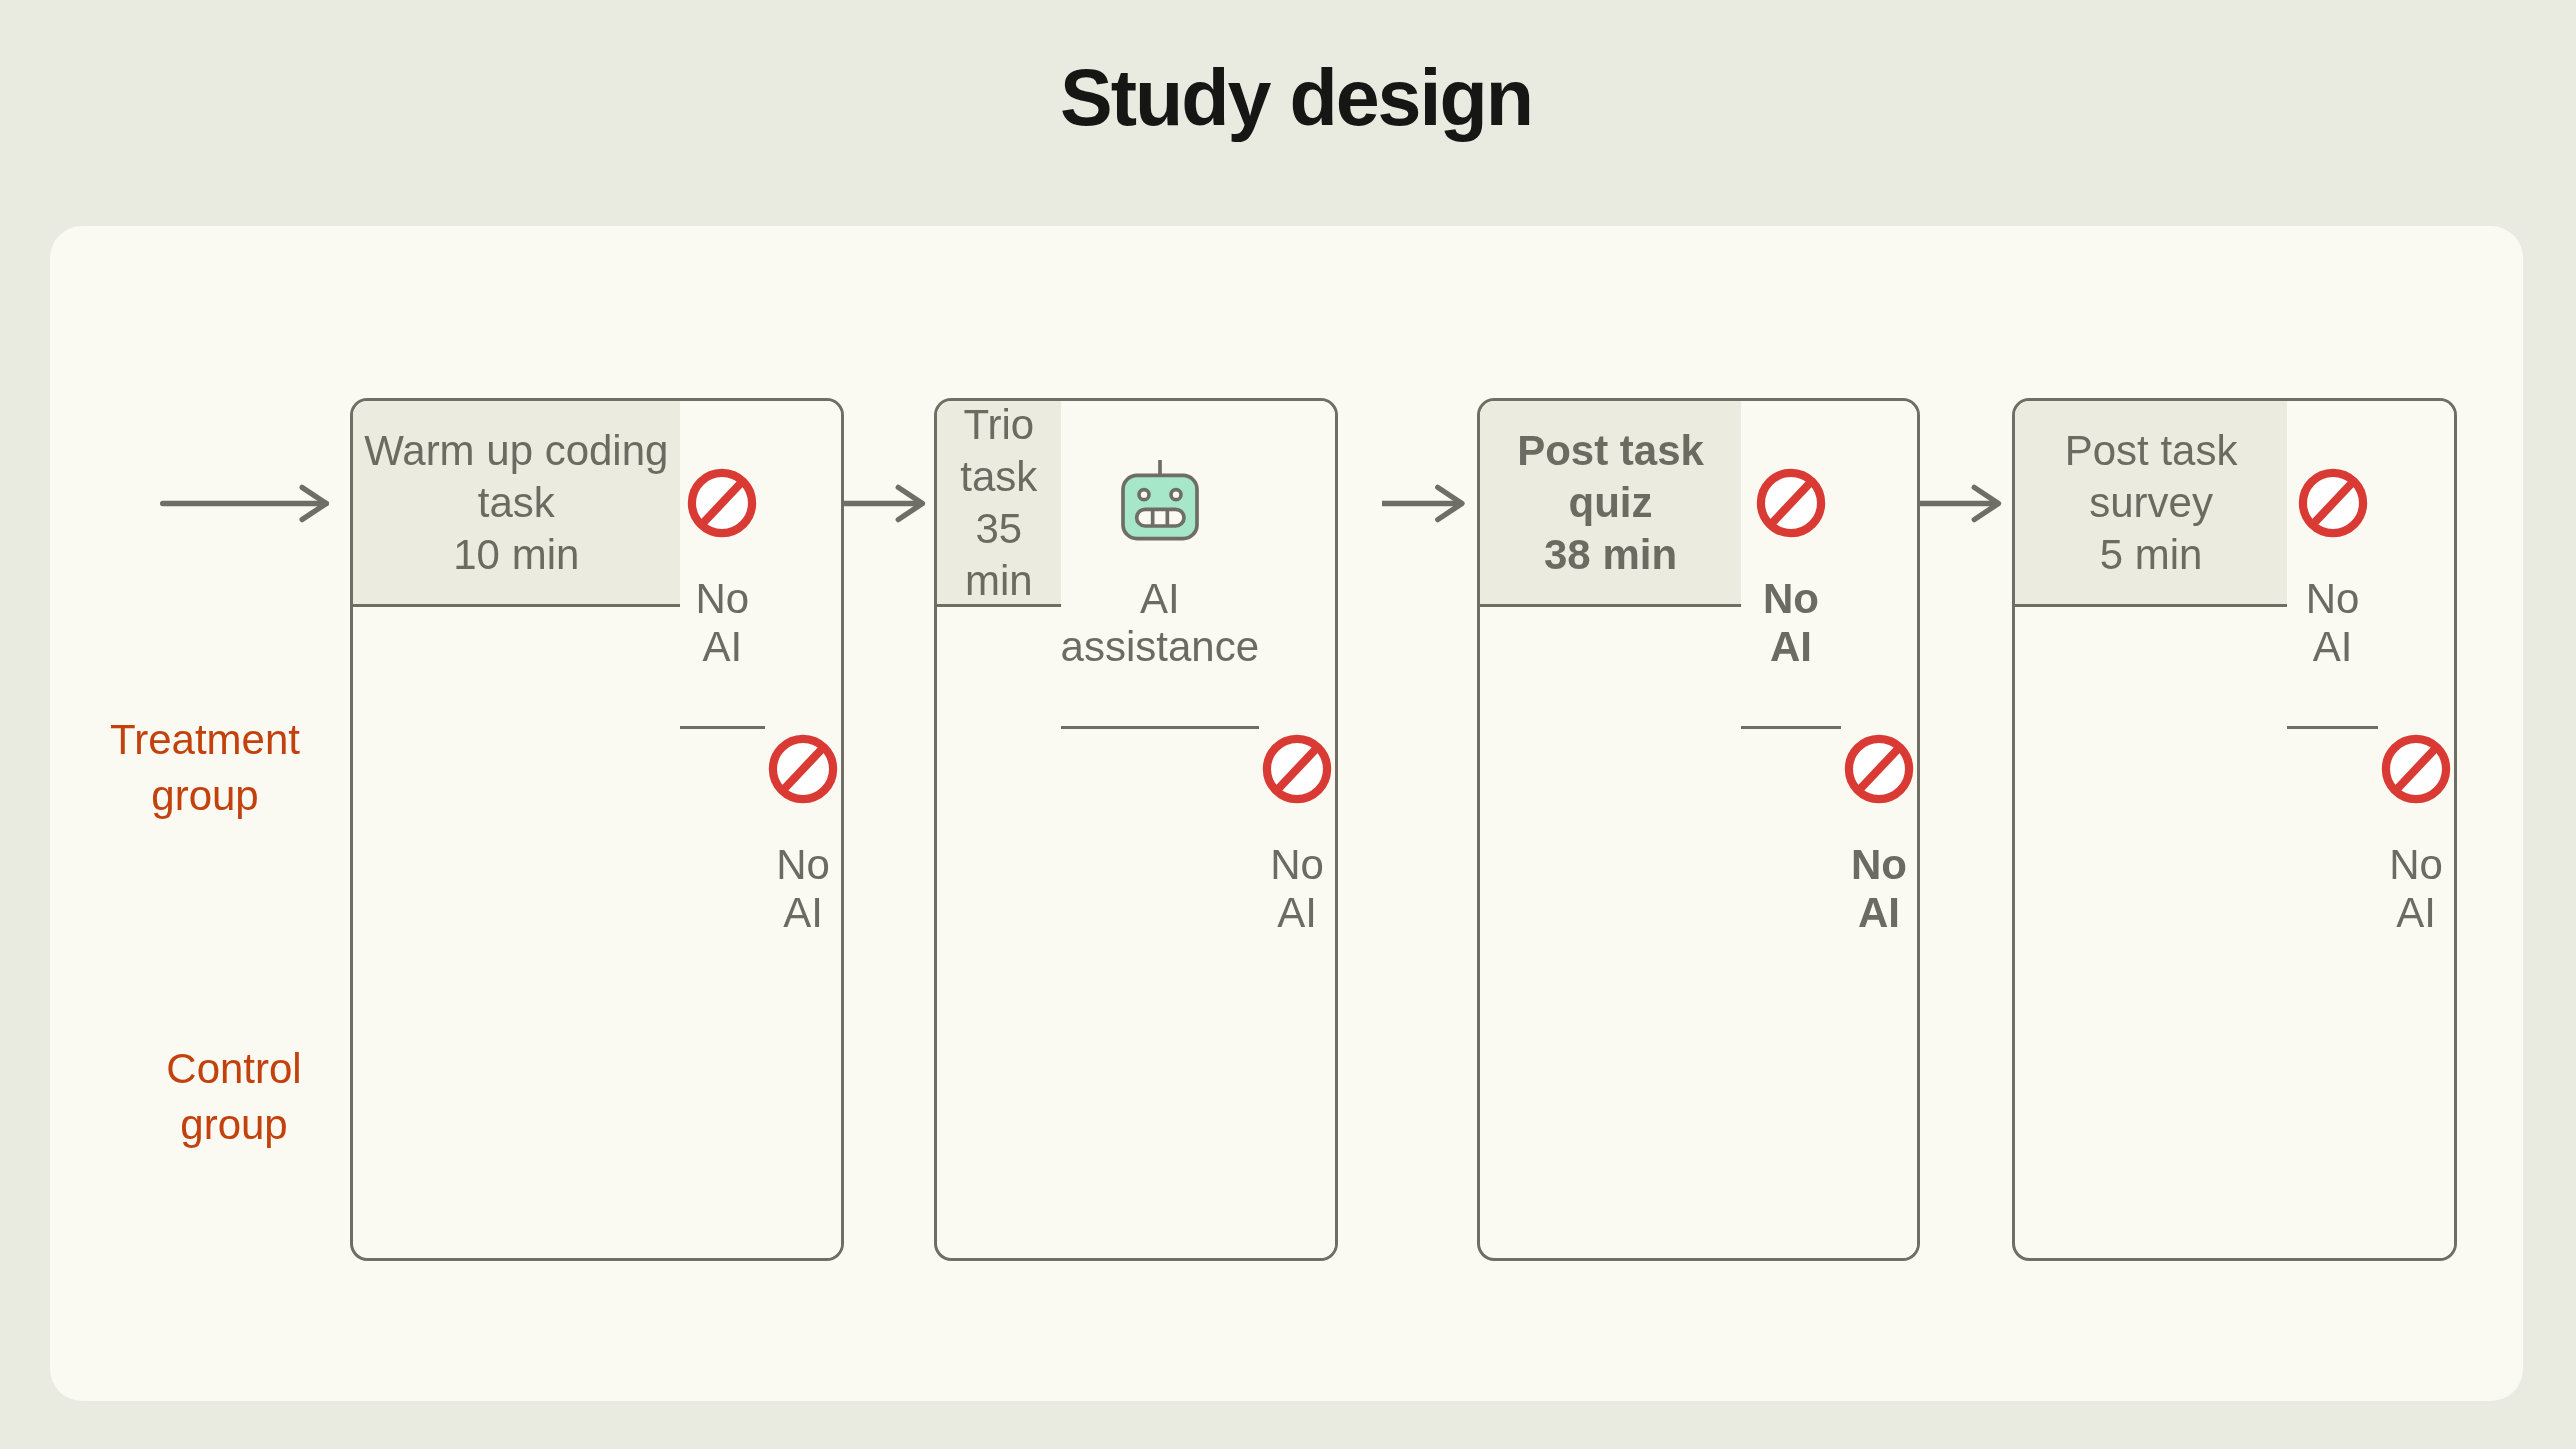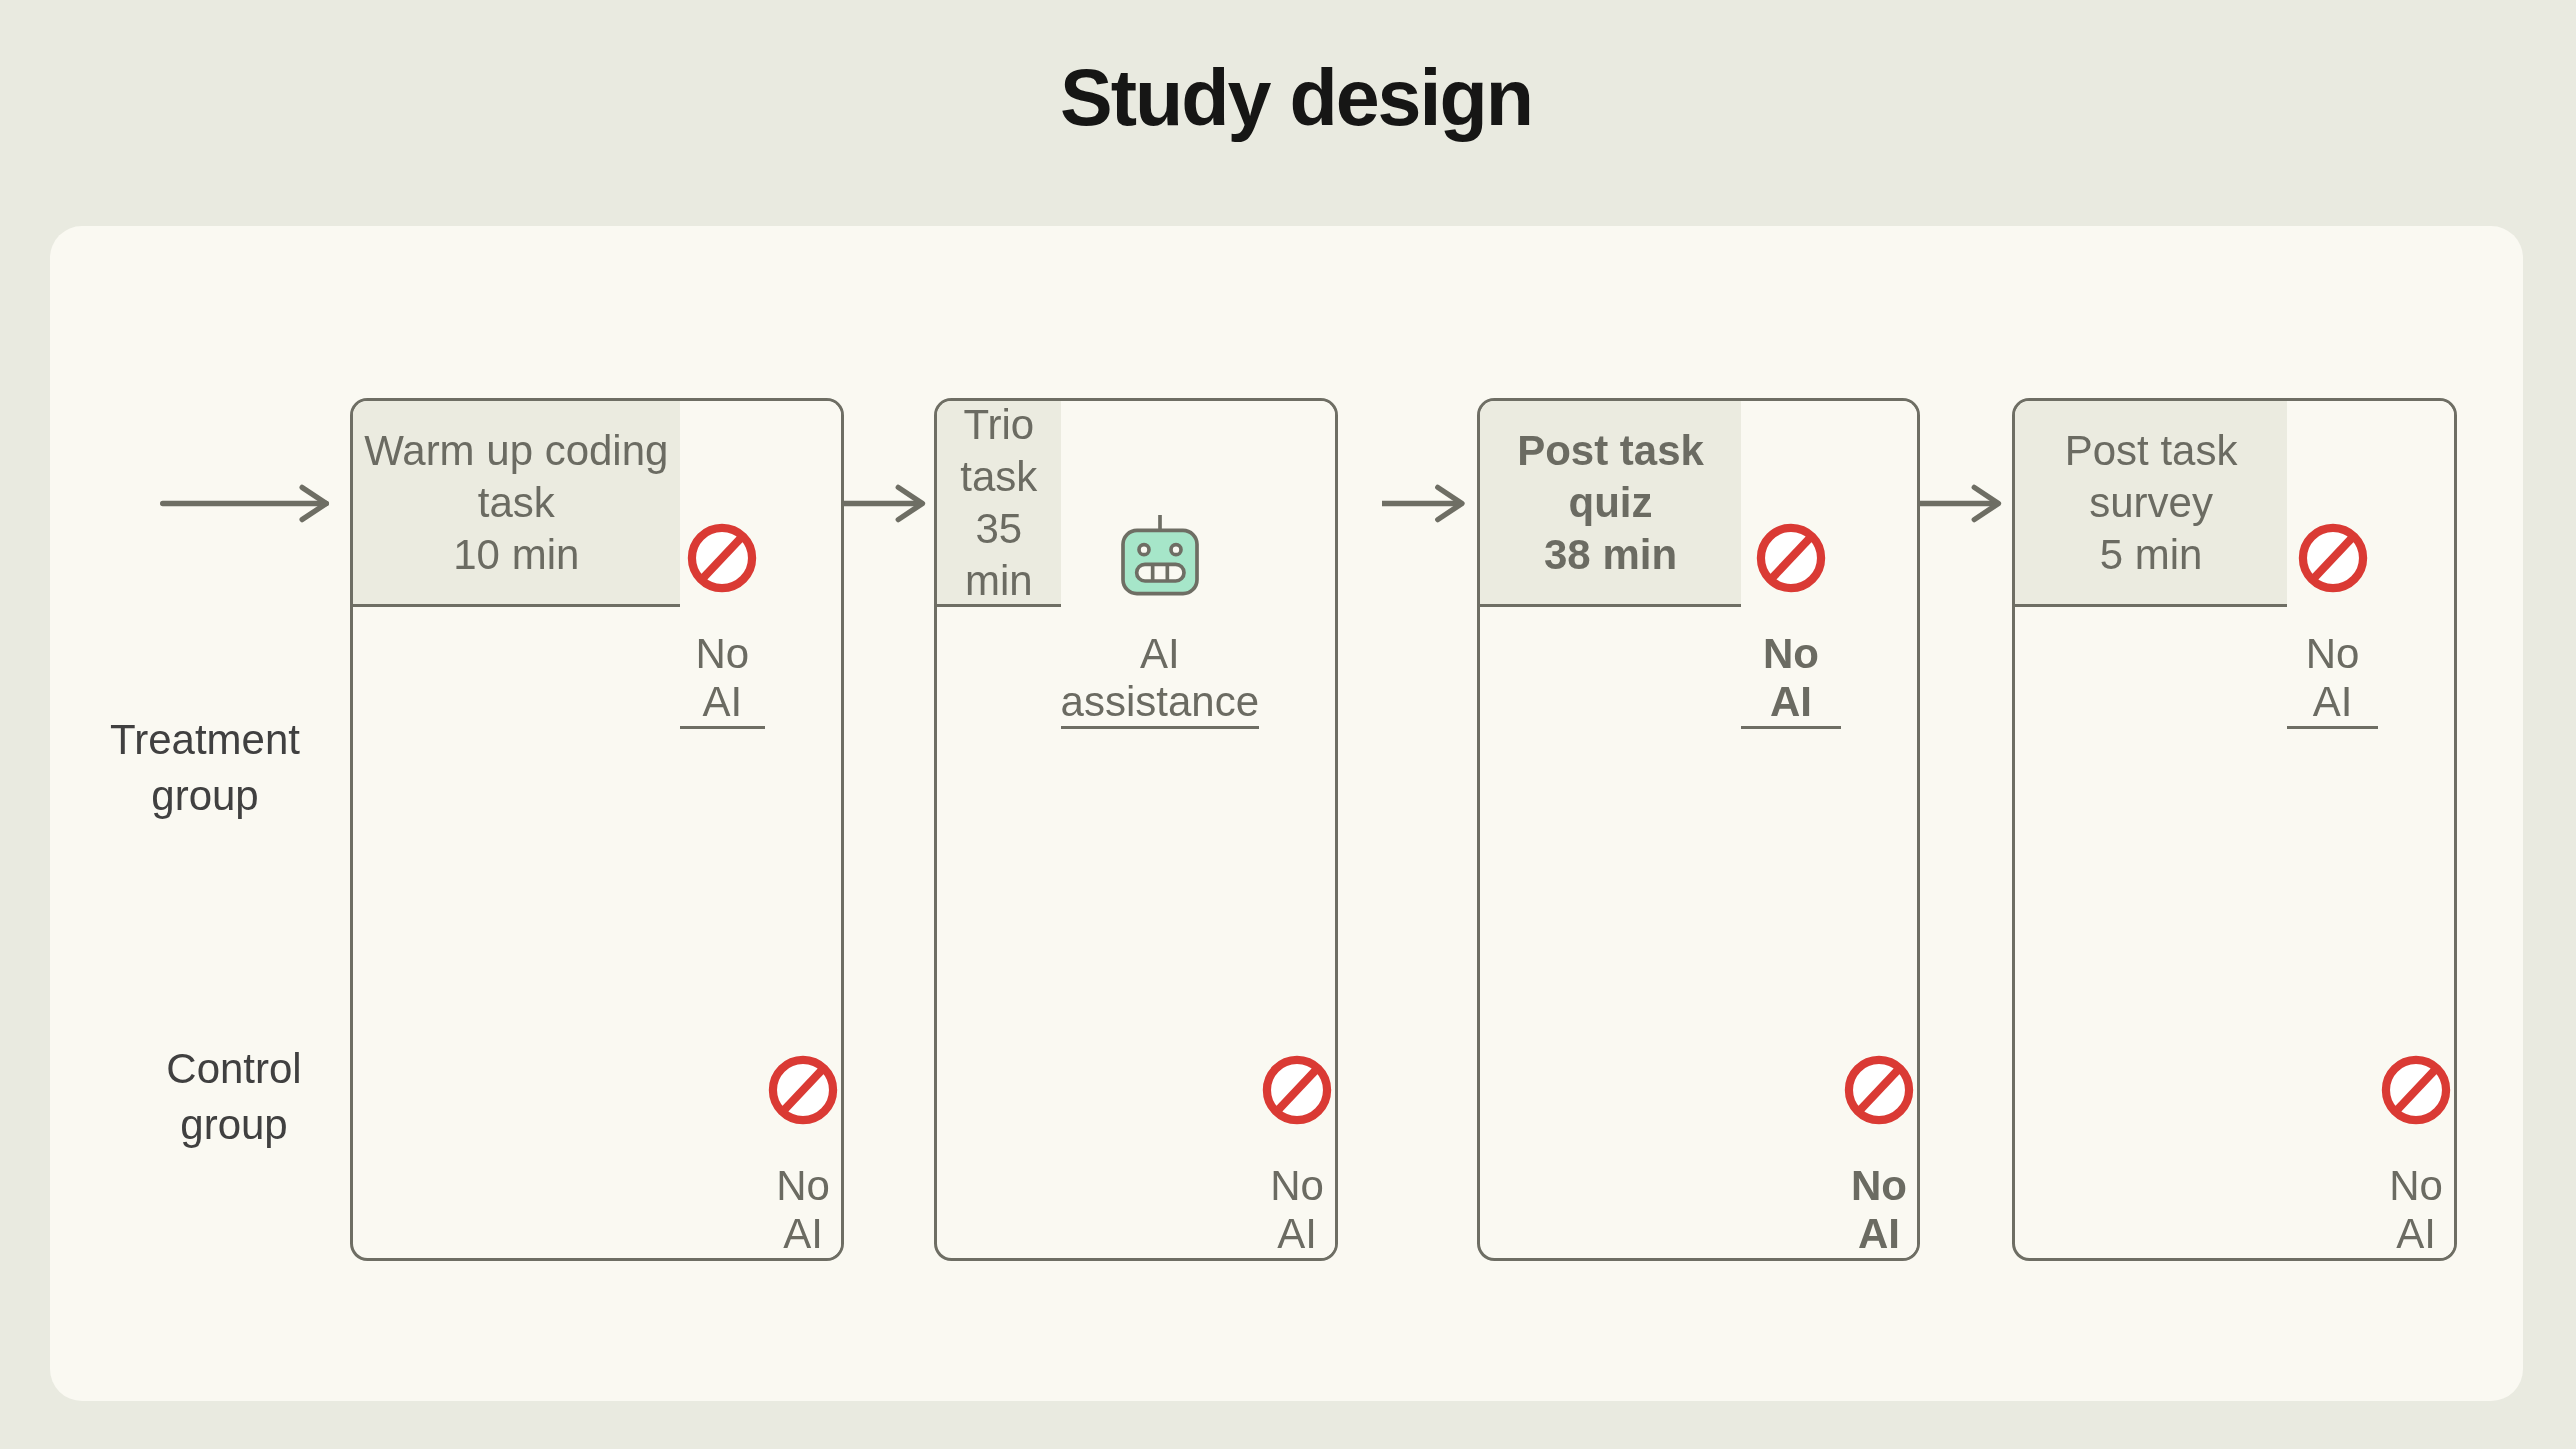--- a/index.html
+++ b/index.html
@@ -35,21 +35,21 @@
     height: 1175px;
     background: #FAF9F2;
     border-radius: 32px;
   }
   .row-label {
     position: absolute;
     width: 290px;
     text-align: center;
     font-size: 42px;
     line-height: 56px;
-    color: #404040;
+    color: #c2410c;
     white-space: pre-line;
   }
   .row-label.treatment { left: 60px;  top: 712px; }
   .row-label.control   { left: 89px; top: 1041px; }
 
   .arrow {
     position: absolute;
     top: 482px;
     height: 43px;
   }
@@ -84,21 +84,21 @@
     justify-content: center;
     align-items: center;
     text-align: center;
     font-size: 42px;
     line-height: 52px;
     color: #6B6B62;
   }
   .cell {
     display: flex;
     flex-direction: column;
-    justify-content: flex-end;
+    justify-content: center;
     align-items: center;
     text-align: center;
     font-size: 42px;
     color: #6B6B62;
     background: #FAF9F2;
   }
   .cell.treatment {
     height: 325px;
     border-bottom: 3.4px solid #6E6E64;
     box-sizing: content-box;

